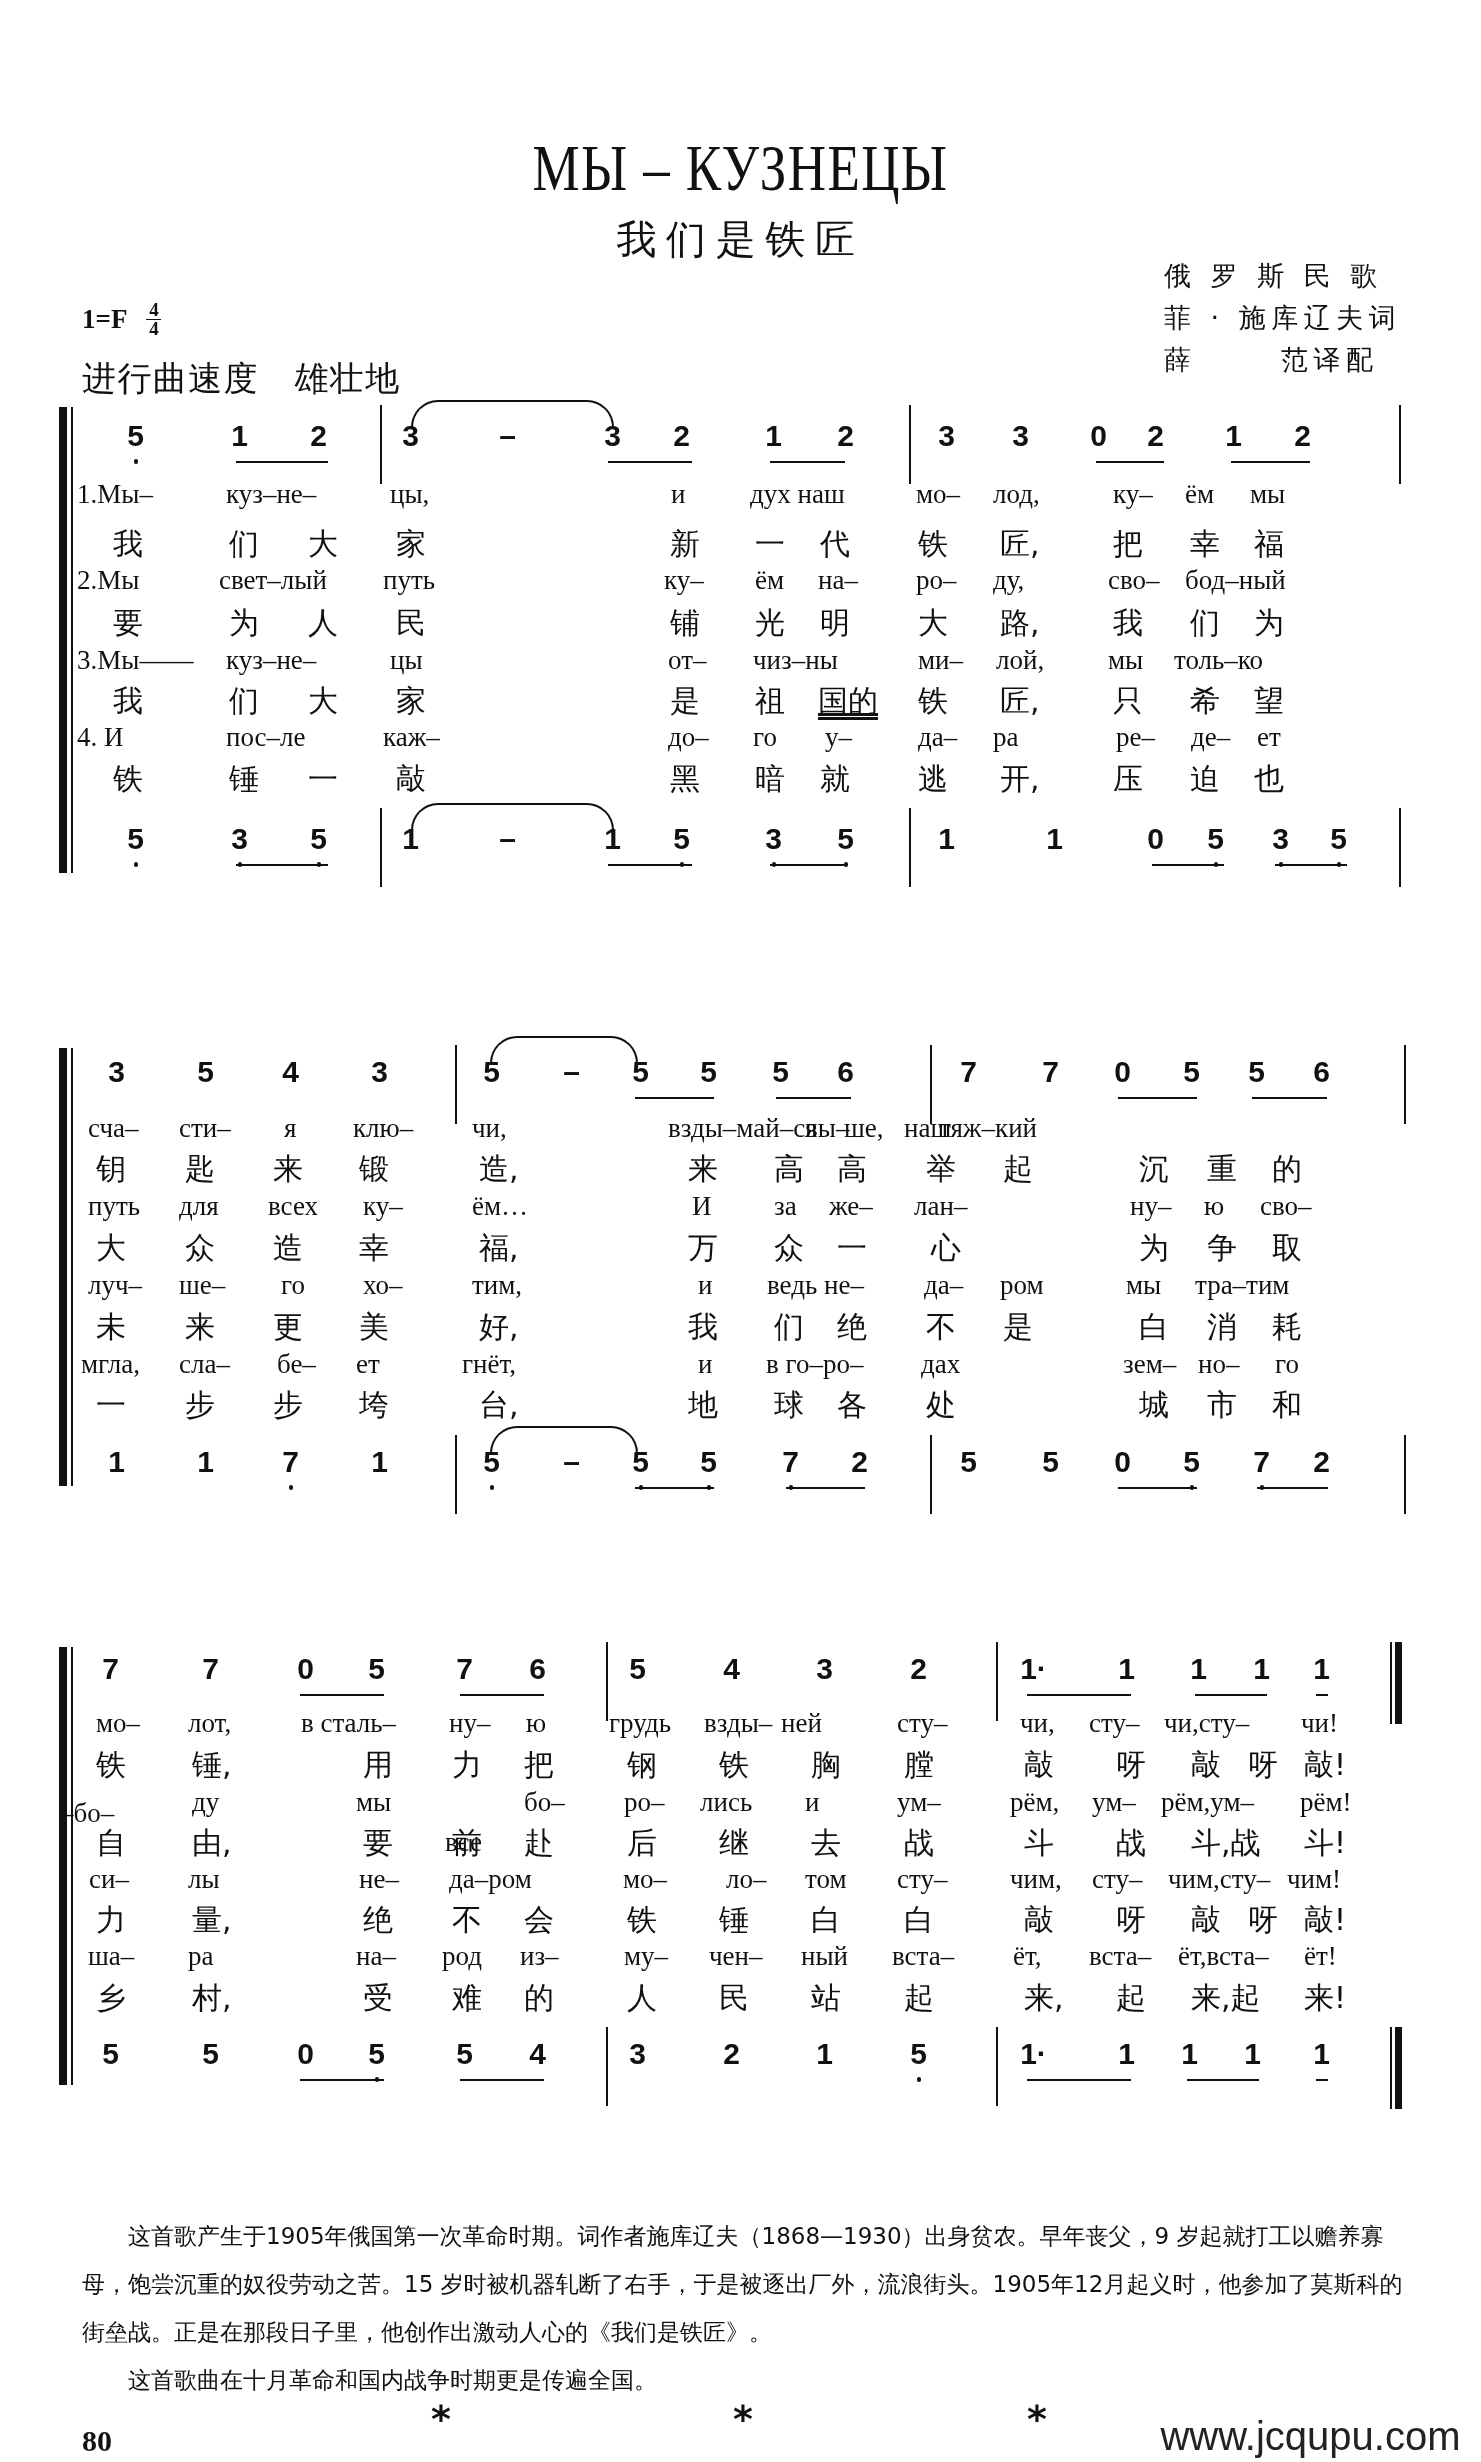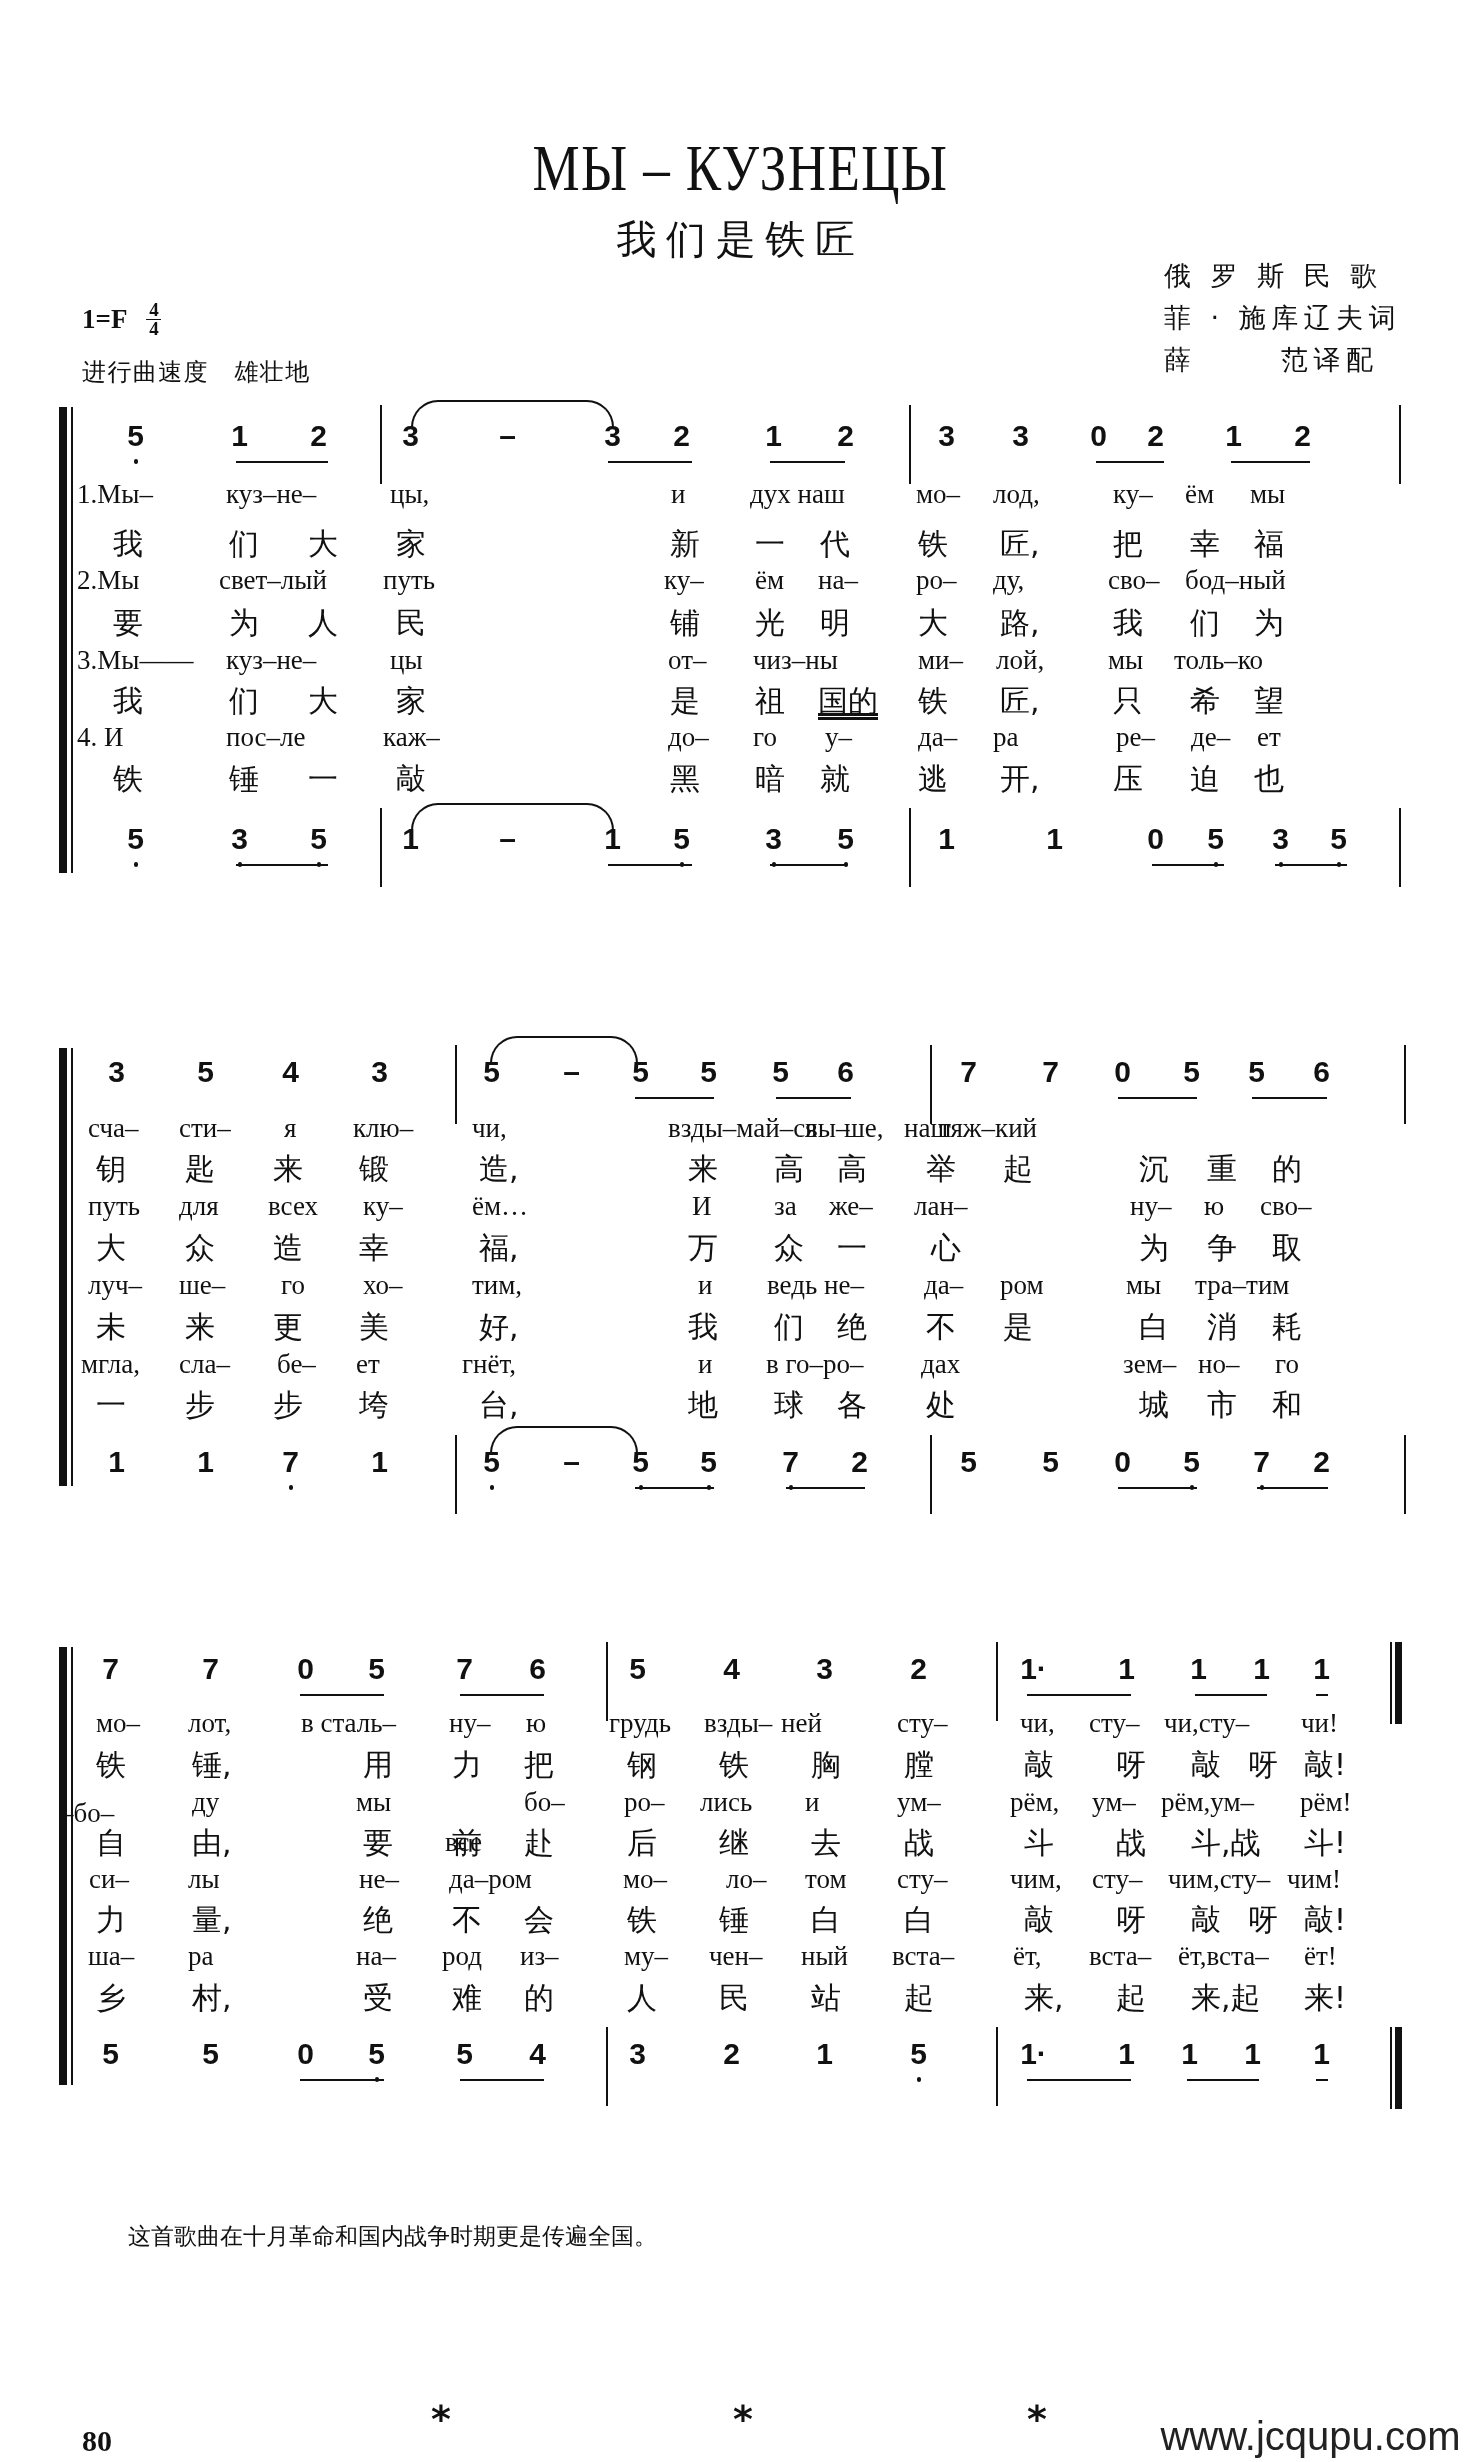--- a/index.html
+++ b/index.html
@@ -5,21 +5,21 @@
   html, body { margin: 0; padding: 0; background: #ffffff; }
   body { width: 1481px; height: 2462px; position: relative; overflow: hidden; color: #111; font-family: "DejaVu Sans", sans-serif; }
   .abs { position: absolute; }
   .title-ru { left: 0; width: 1481px; top: 137px; text-align: center; font-family: "Liberation Serif", serif; font-size: 53px; letter-spacing: 1.4px; transform: scaleY(1.25); }
   .title-zh { left: 0; width: 1481px; top: 212px; text-align: center; font-size: 40px; letter-spacing: 9.6px; }
   .credits { left: 1164px; top: 255px; font-size: 27px; line-height: 42px; }
   .credits div { white-space: pre; letter-spacing: 5.5px; }
   .key { left: 82px; top: 301px; font-family: "Liberation Serif", serif; font-weight: bold; font-size: 27px; display: flex; align-items: center; gap: 6.8px; }
   .frac { display: inline-flex; flex-direction: column; align-items: center; font-size: 19px; line-height: 18px; margin-left: 12.3px; }
   .frac .bar { width: 15px; height: 1.4px; background: #111; }
-  .tempo { left: 82px; top: 356px; font-size: 24px; letter-spacing: 1.4px; }
+  .tempo { left: 82px; top: 356px; font-size: 34px; letter-spacing: 1.4px; }
 
   .system { position: absolute; left: 0; width: 1481px; }
   .bracket { position: absolute; left: 59px; width: 8.2px; background: #111; }
   .bracket-thin { position: absolute; left: 71px; width: 2.1px; background: #111; }
   .note-row { position: absolute; left: 0; width: 1481px; height: 48px; }
   .note { position: absolute; font-family: "Liberation Sans", sans-serif; font-weight: bold; font-size: 30px; width: 27px; text-align: center; }
   .note.dot-below::after { content: ""; position: absolute; left: 11.6px; top: 40px; width: 4.8px; height: 4.8px; border-radius: 50%; background: #111; }
   .beam { position: absolute; height: 2.1px; background: #111; }
   .barline { position: absolute; width: 2.1px; height: 79px; background: #111; }
   .final-bar { position: absolute; width: 9.6px; height: 82px; border-left: 2.1px solid #111; }
@@ -563,20 +563,21 @@
     <span class="note" style="left:1176px;">1</span>
     <span class="note" style="left:1239px;">1</span>
     <div class="beam" style="left:1187px;top:42px;width:72px;"></div>
     <span class="note" style="left:1308px;">1</span>
     <div class="beam" style="left:1316px;top:42px;width:12.3px;"></div>
     <div class="final-bar" style="left:1390px;top:-10.3px;"></div>
   </div>
 </div>
 
 <div class="abs footer-text" style="top:2212px;">
+  <p>这首歌产生于1905年俄国第一次革命时期。词作者施库辽夫（1868—1930）出身贫农。早年丧父，9 岁起就打工以赡养寡母，饱尝沉重的奴役劳动之苦。15 岁时被机器轧断了右手，于是被逐出厂外，流浪街头。1905年12月起义时，他参加了莫斯科的街垒战。正是在那段日子里，他创作出激动人心的《我们是铁匠》。</p>
   <p>这首歌曲在十月革命和国内战争时期更是传遍全国。</p>
 </div>
 <div class="abs star" style="left:431px;">*</div>
 <div class="abs star" style="left:733px;">*</div>
 <div class="abs star" style="left:1027px;">*</div>
 <div class="abs page-num">80</div>
 <div class="abs watermark">www.jcqupu.com</div>
 
 
 </body></html>

